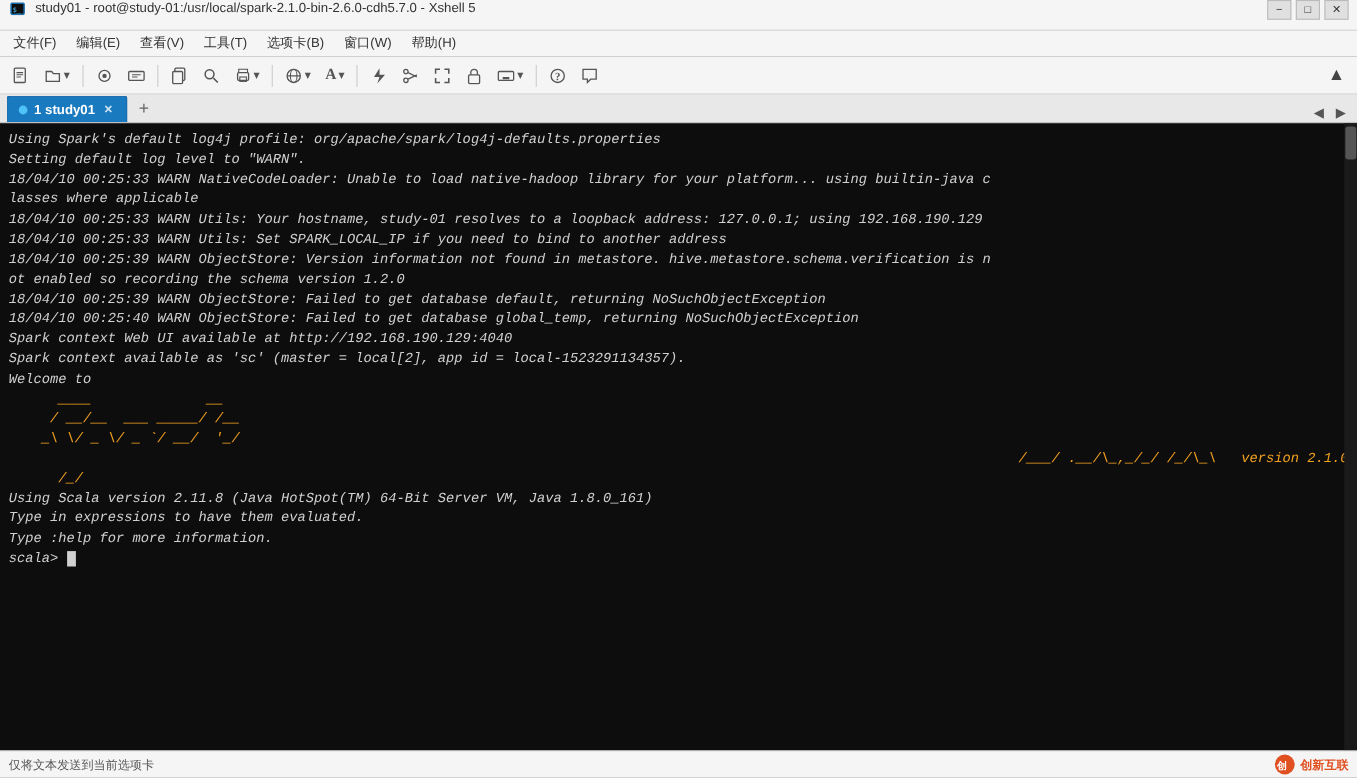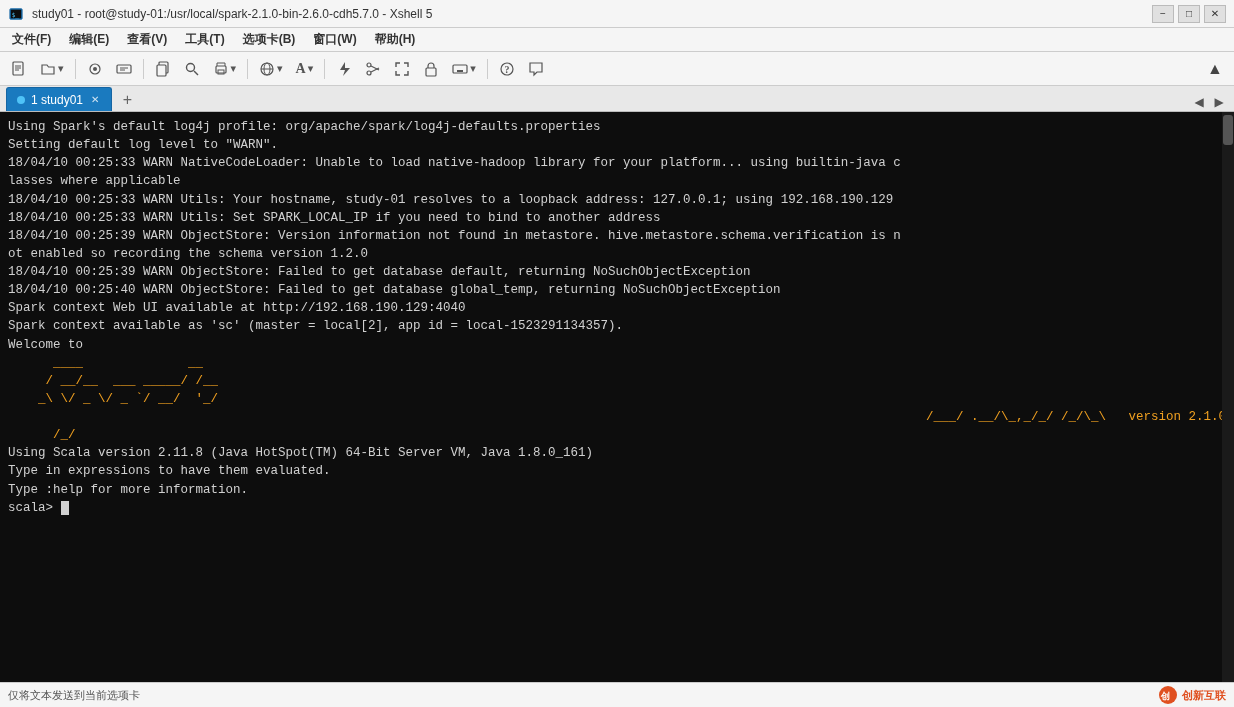--- a/index.html
+++ b/index.html
@@ -11,21 +11,20 @@
       overflow: hidden;
       user-select: none;
     }
 
     
     #title-bar {
       background: #f5f5f5;
       border-bottom: 1px solid #ccc;
       height: 28px;
       display: flex;
-      align-items: center;
       padding: 0 8px;
       gap: 8px;
     }
     #title-bar .app-icon {
       width: 16px;
       height: 16px;
       display: flex;
       align-items: center;
       justify-content: center;
     }
@@ -66,21 +65,20 @@
       gap: 2px;
     }
     .menu-item {
       padding: 2px 8px;
       font-size: 12px;
       color: #333;
       cursor: pointer;
       height: 22px;
       display: flex;
       align-items: center;
-      font-weight: bold;
     }
 
     
     #toolbar {
       background: #f5f5f5;
       border-bottom: 1px solid #ccc;
       height: 34px;
       display: flex;
       align-items: center;
       padding: 0 6px;
@@ -141,20 +139,21 @@
       background: #1a7abf;
       border: 1px solid #1565a3;
       border-bottom: none;
       display: flex;
       align-items: center;
       gap: 6px;
       font-size: 12px;
       color: white;
       cursor: pointer;
       border-radius: 3px 3px 0 0;
+      font-weight: bold;
     }
     .tab .tab-dot {
       width: 8px;
       height: 8px;
       background: #4fc3f7;
       border-radius: 50%;
     }
     .tab .tab-close {
       font-size: 10px;
       color: rgba(255,255,255,0.8);
@@ -202,20 +201,21 @@
       line-height: 1.45;
       padding: 6px 8px;
       flex: 1;
       overflow: hidden;
       position: relative;
       height: calc(707px - 28px - 24px - 34px - 26px - 24px);
     }
     .terminal-line {
       white-space: pre;
       color: #d0d0d0;
+      font-style: italic;
     }
 
     
     #terminal-scroll {
       position: absolute;
       right: 0;
       top: 0;
       bottom: 0;
       width: 12px;
       background: #1a1a1a;

